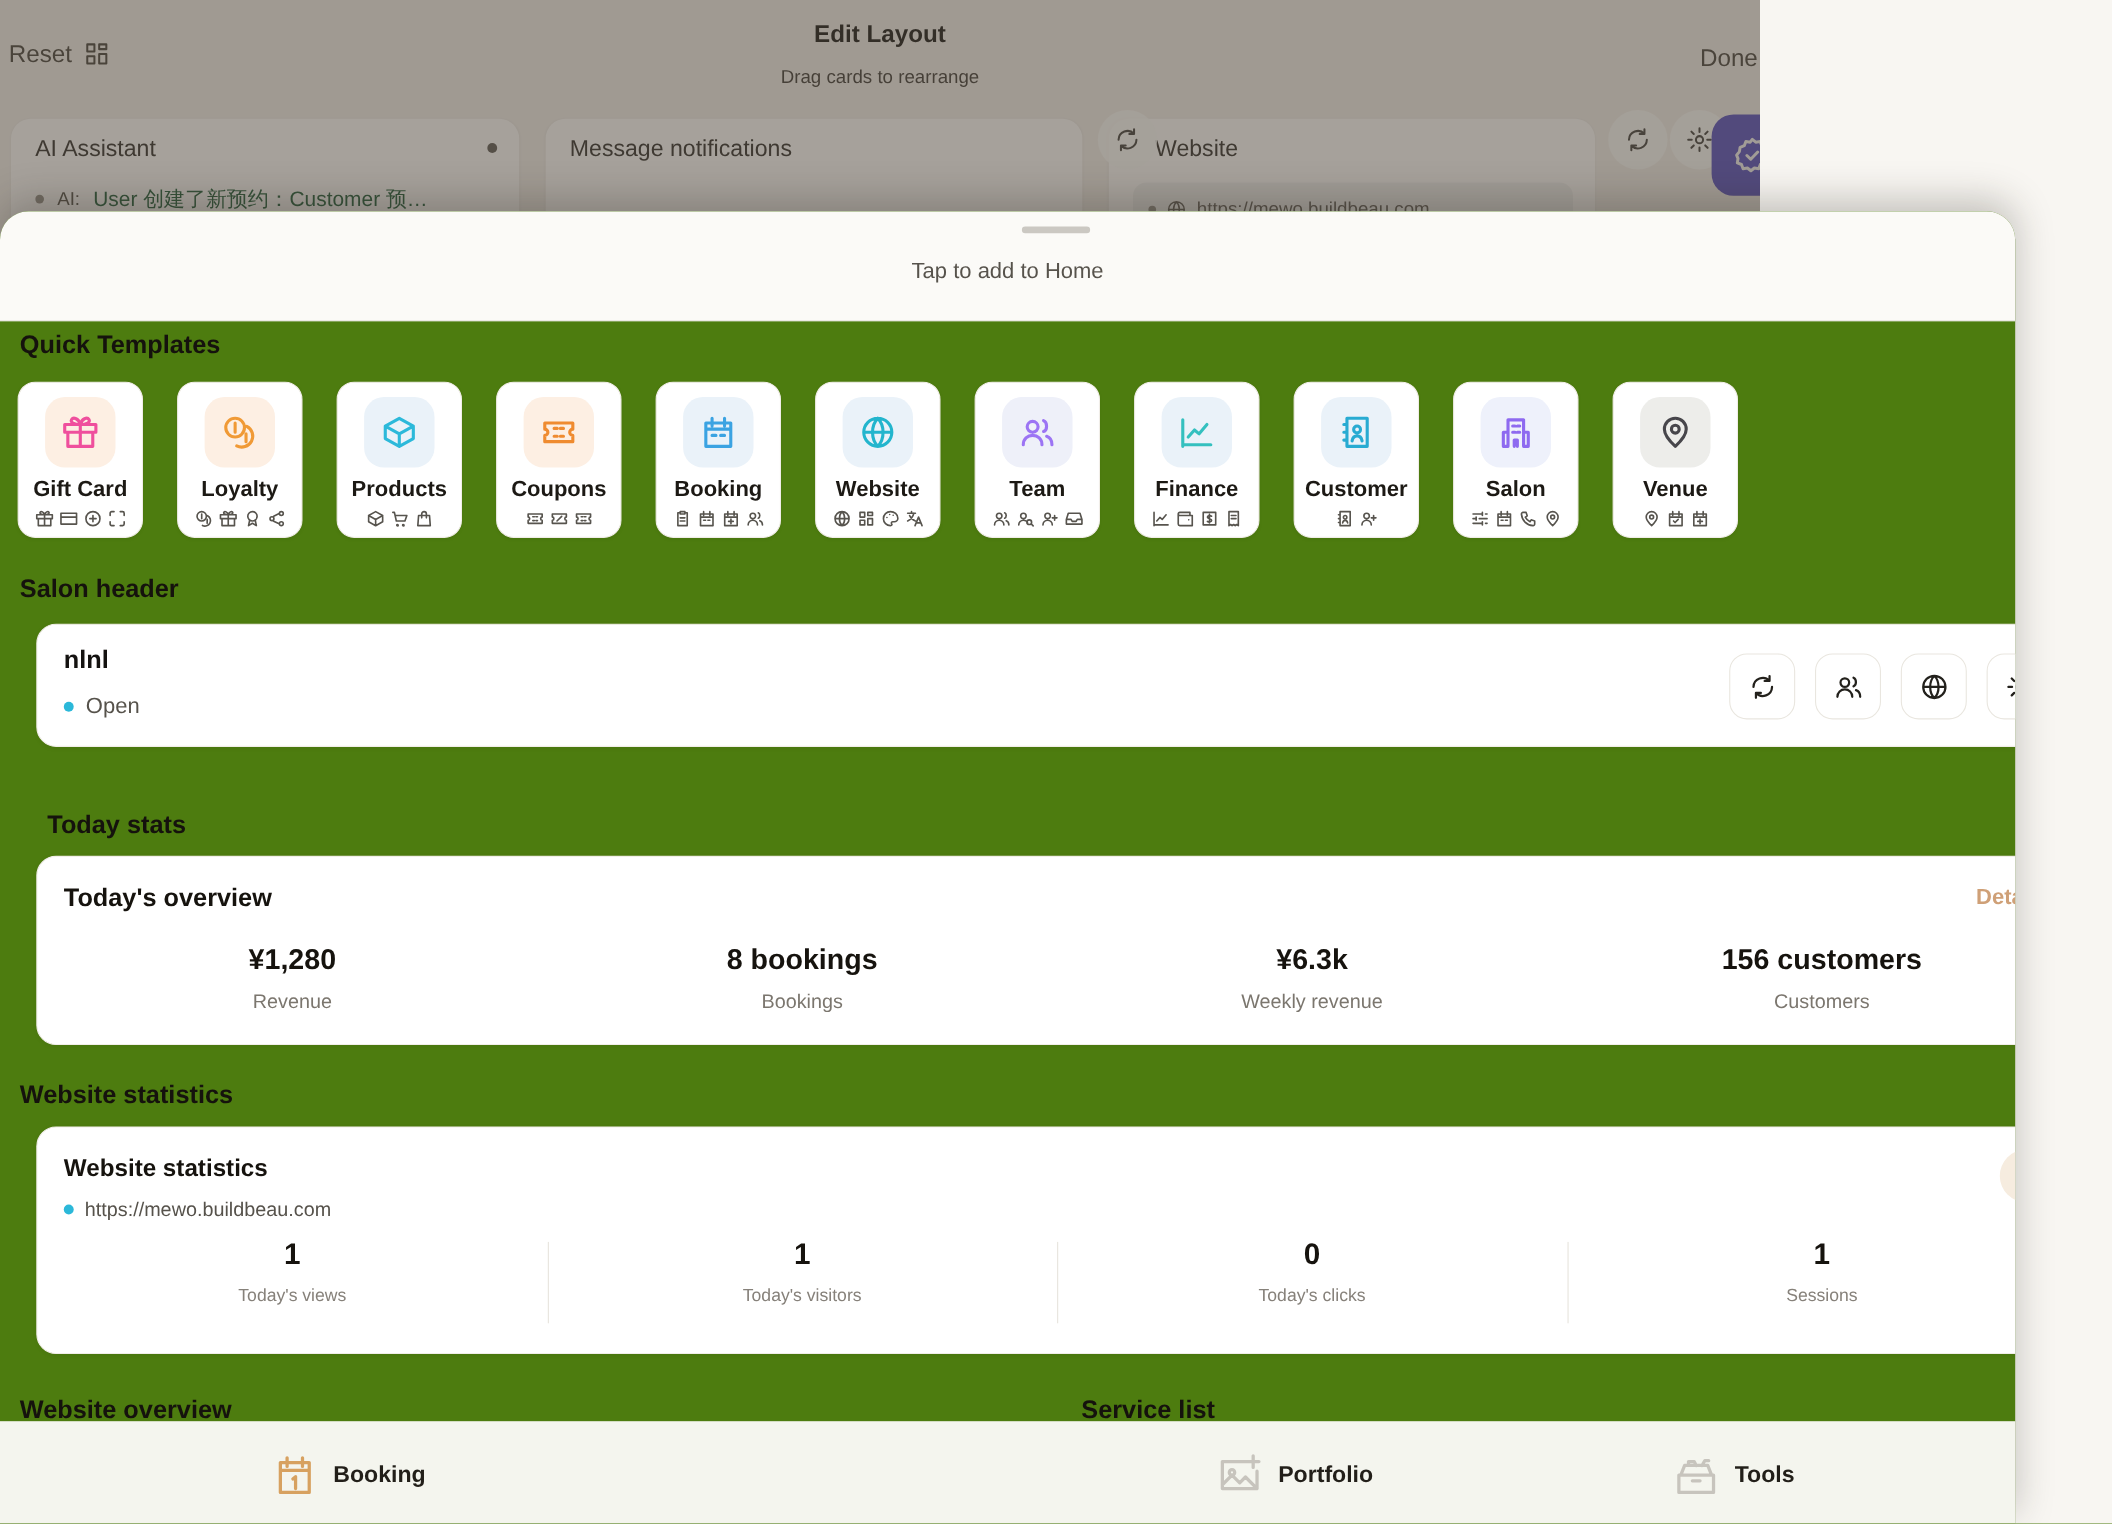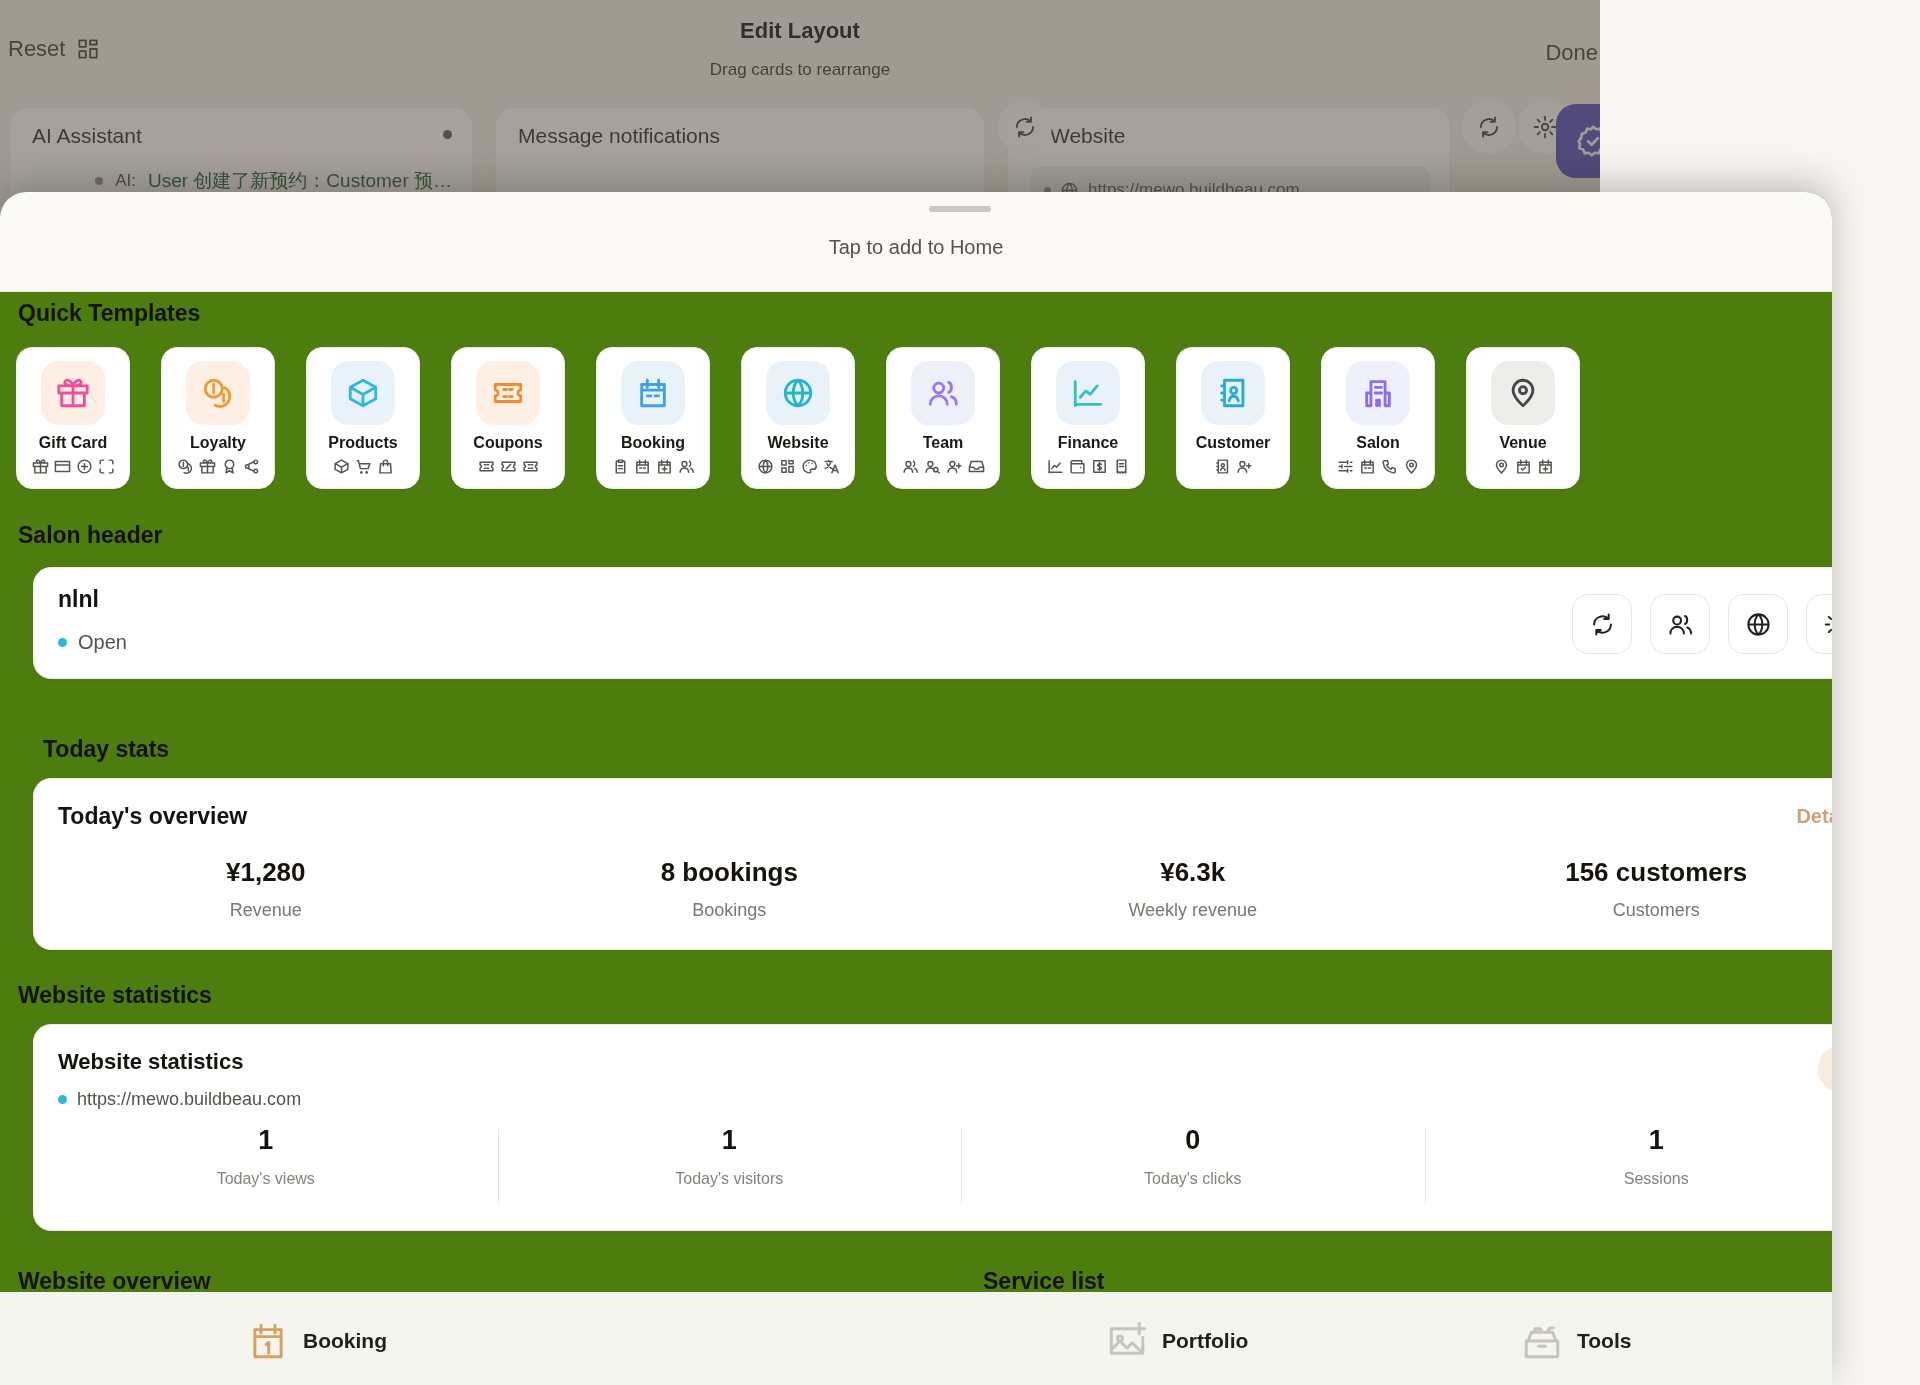--- a/index.html
+++ b/index.html
@@ -14,21 +14,21 @@
   .backdrop{position:absolute;left:0;top:0;width:1600px;height:240px;background:#f1ede7;overflow:hidden;}
   .dim{position:absolute;inset:0;background:rgba(86,78,69,0.52);z-index:5;}
   .topbar{position:absolute;left:0;top:0;width:100%;height:104px;}
   .reset{position:absolute;left:8px;top:36px;display:flex;align-items:center;gap:10px;font-size:22px;color:#3e3931;}
   .etitle{position:absolute;left:0;right:0;top:18px;text-align:center;font-size:22px;font-weight:700;color:#0d0b08;}
   .esub{position:absolute;left:0;right:0;top:60px;text-align:center;font-size:17px;color:#35302a;}
   .done{position:absolute;right:2px;top:40px;font-size:22px;color:#3e3931;}
   .bg-card{position:absolute;top:108px;height:130px;background:#fcfbf9;border-radius:18px;box-shadow:0 1px 3px rgba(0,0,0,.06);}
   .bg-card .bgtitle{position:absolute;left:22px;top:16px;font-size:21px;font-weight:500;color:#26231e;}
   .bg-dot{position:absolute;width:9px;height:9px;border-radius:50%;background:#55504a;}
-  .ai-line{position:absolute;left:22px;top:60px;width:420px;display:flex;align-items:center;gap:12px;white-space:nowrap;overflow:hidden;justify-content:flex-end;}
+  .ai-line{position:absolute;left:22px;top:60px;width:420px;display:flex;align-items:center;gap:12px;white-space:nowrap;overflow:hidden;}
   .ai-line .ldot{width:8px;height:8px;border-radius:50%;background:#8d8880;flex:0 0 auto;}
   .ai-line .pre{font-size:17px;color:#4a453e;flex:0 0 auto;}
   .ai-line .msg{font-size:19px;color:#14532d;overflow:hidden;text-overflow:ellipsis;}
   .url-box{position:absolute;left:22px;top:58px;width:400px;height:70px;border-radius:12px;background:rgba(0,0,0,0.05);}
   .url-row{display:flex;align-items:center;gap:9px;margin:14px 0 0 14px;color:#55504a;font-size:17px;white-space:nowrap;}
   .url-row .ldot{width:7px;height:7px;border-radius:50%;background:#8d8880;flex:0 0 auto;}
   .circle-btn{position:absolute;width:54px;height:54px;border-radius:50%;background:rgba(250,249,246,0.85);
     display:flex;align-items:center;justify-content:center;color:#3a3732;}
   .app-tile{position:absolute;top:104px;width:74px;height:74px;border-radius:20px;display:flex;align-items:center;justify-content:center;color:#f3f1ee;}
 
@@ -36,21 +36,21 @@
   .sheet{position:absolute;left:0;top:192px;width:1832px;height:1193px;background:#4d7c0f;
     border-radius:26px 26px 0 0;box-shadow:0 -10px 34px rgba(40,34,28,.25);z-index:10;overflow:hidden;}
   .sheet-head{position:absolute;left:0;top:0;width:100%;height:99px;background:#fbfaf7;border-bottom:1px solid #e9e6e0;}
   .handle{position:absolute;left:929px;top:14px;width:62px;height:6px;border-radius:3px;background:#cbc8c2;}
   .tap-hint{position:absolute;left:0;right:0;top:44px;text-align:center;font-size:20px;color:#57534c;}
   .sec-heading{position:absolute;font-size:23px;font-weight:700;color:#15120d;}
 
   .tpl-card{position:absolute;top:155px;width:112px;height:140px;background:#fff;border:1px solid #f0ede7;
     border-radius:16px;box-shadow:0 1px 3px rgba(0,0,0,.05);text-align:center;}
   .tpl-tile{width:64px;height:64px;border-radius:18px;margin:13px auto 0;display:flex;align-items:center;justify-content:center;}
-  .tpl-label{margin-top:9px;font-size:16px;font-weight:700;color:#1c1914;}
+  .tpl-label{margin-top:9px;font-size:20px;font-weight:700;color:#1c1914;}
   .tpl-minis{margin-top:6px;display:flex;justify-content:center;gap:5px;color:#57544e;}
   .tpl-minis .icn{stroke-width:2.1;}
 
   .wide-card{position:absolute;left:33px;width:1854px;background:#fff;border:1px solid #f1eee8;border-radius:18px;
     box-shadow:0 1px 4px rgba(0,0,0,.05);}
   .salon-card{top:375px;height:110px;}
   .salon-name{position:absolute;left:24px;top:18px;font-size:23px;font-weight:600;color:#141210;}
   .status-row{position:absolute;left:24px;top:63px;display:flex;align-items:center;gap:11px;font-size:20px;color:#56524b;}
   .sdot{width:9px;height:9px;border-radius:50%;}
   .salon-actions{position:absolute;right:22px;top:26px;display:flex;gap:18px;}

